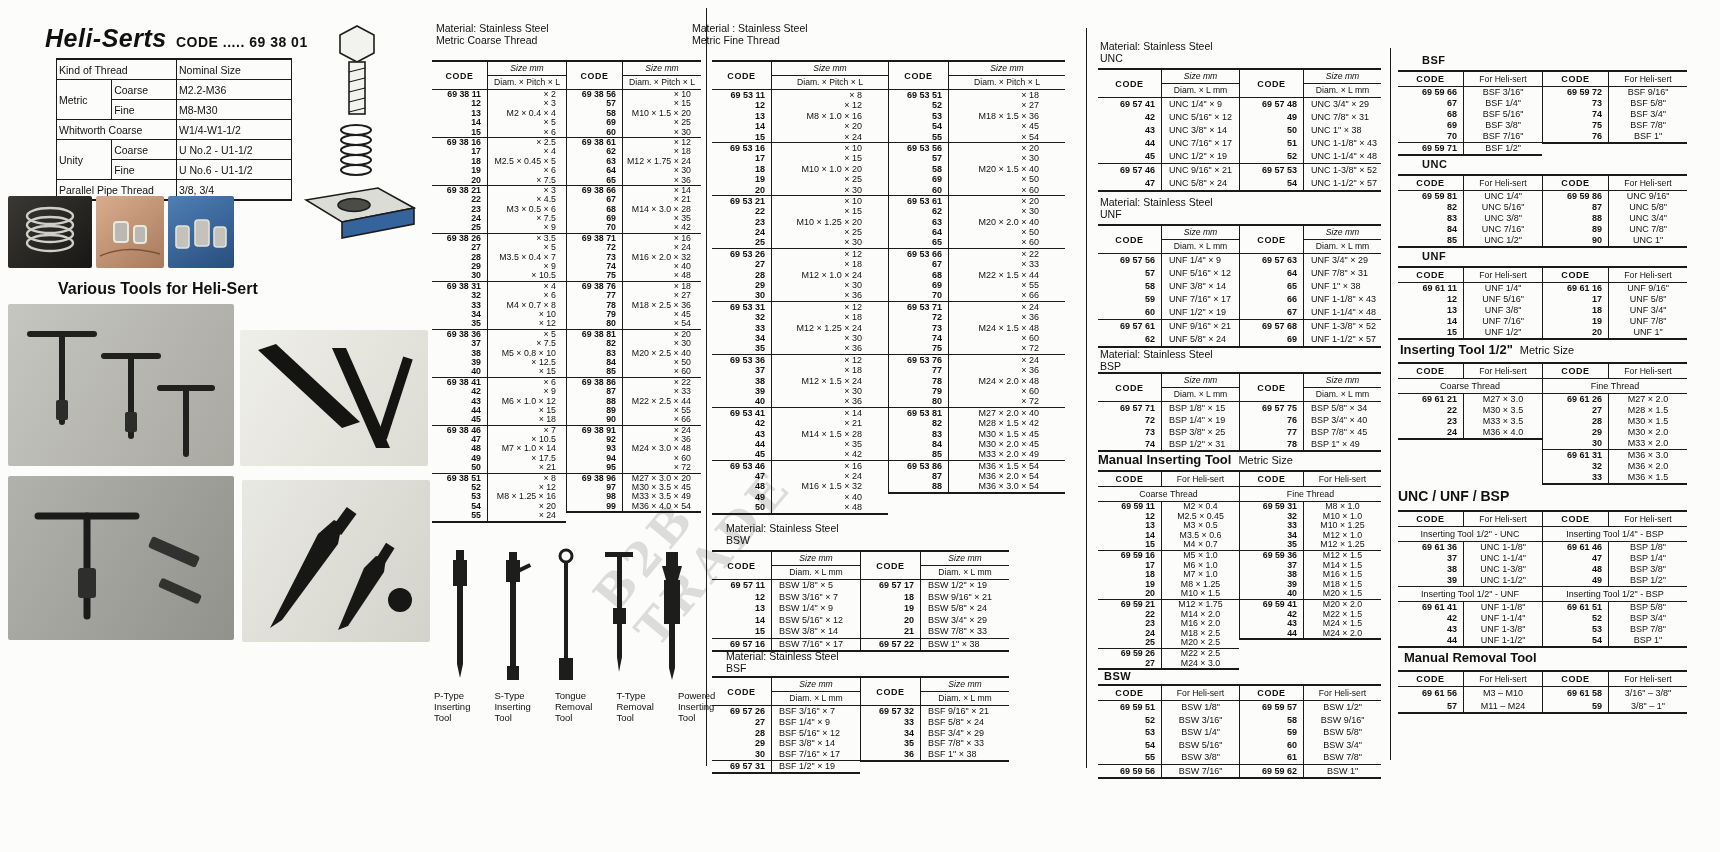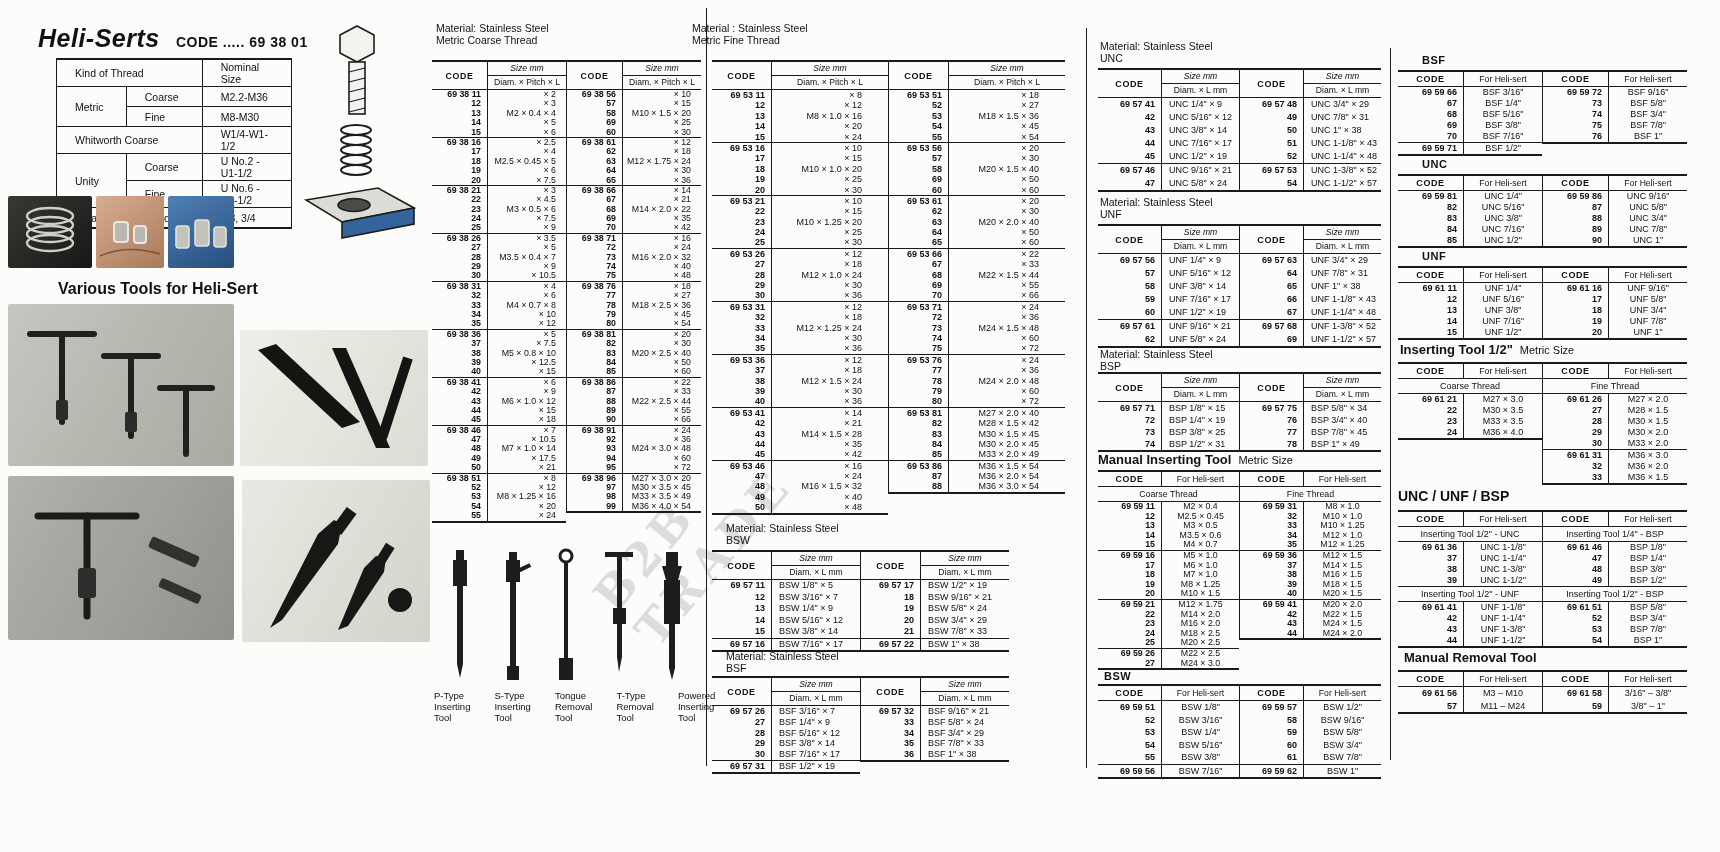--- a/index.html
+++ b/index.html
@@ -9,21 +9,21 @@
   .vline{position:absolute;width:1.4px;background:#1a1a1a;}
   .wm{position:absolute;left:560px;top:430px;width:360px;transform:rotate(-50deg);
       font-family:"DejaVu Serif", serif;font-size:46px;font-weight:bold;color:#9a9a9a;
       opacity:.32;letter-spacing:6px;pointer-events:none;}
 
   
   .title{font-size:25px;font-weight:bold;font-style:italic;letter-spacing:.5px;}
   .code-label{font-size:14px;font-weight:bold;letter-spacing:.5px;}
   table.spec{position:absolute;border-collapse:collapse;font-size:10.5px;
              border-top:2px solid #1a1a1a;border-bottom:2px solid #1a1a1a;}
-  .spec td{border:1px solid #1a1a1a;padding:1px 18px;height:17px;vertical-align:middle;}
+  .spec td{border:1px solid #1a1a1a;padding:1px 2px;height:17px;vertical-align:middle;}
   .heading{font-size:16px;font-weight:bold;}
   .photo{position:absolute;border-radius:2px;overflow:hidden;}
   .mat{position:absolute;font-size:10.5px;line-height:12px;}
   .sec-title{position:absolute;font-size:13px;font-weight:bold;}
   .sec-title .sub{font-weight:normal;font-size:11px;margin-left:7px;}
   .small-label{position:absolute;font-size:11px;font-weight:bold;letter-spacing:.5px;}
 
   
   .cat{position:absolute;display:flex;align-items:flex-start;border-top:2px solid #1a1a1a;
        font-size:var(--fs,9px);}
@@ -54,21 +54,21 @@
 <body>
 
 <div id="page">
 
   <div class="wm">B2B TRADE</div>
 
   <div class="vline" style="left:706px;top:8px;height:758px"></div>
   <div class="vline" style="left:1086px;top:28px;height:740px"></div>
   <div class="vline" style="left:1390px;top:48px;height:712px"></div>
 
-  <div class="abs" style="left:38px;top:24px">
+  <div class="abs" style="left:45px;top:24px">
     <span class="title">Heli-Serts</span>
   </div>
   <div class="abs code-label" style="left:176px;top:34px">CODE ..... 69 38 01</div>
 
   <table class="spec" style="left:56px;top:58px;width:236px">
     <tbody>
         <tr>
       <td colspan="2">Kind of Thread</td>
       <td>Nominal Size</td>
     </tr>
@@ -480,21 +480,21 @@
           <div class="cat-row">
             <div class="cc">69 38 66</div>
             <div class="sc right">× 14</div>
           </div>
           <div class="cat-row">
             <div class="cc">67</div>
             <div class="sc right">× 21</div>
           </div>
           <div class="cat-row">
             <div class="cc">68</div>
-            <div class="sc right">M14 × 2.0 × 22</div>
+            <div class="sc right">M14 × 3.0 × 28</div>
           </div>
           <div class="cat-row">
             <div class="cc">69</div>
             <div class="sc right">× 35</div>
           </div>
           <div class="cat-row">
             <div class="cc">70</div>
             <div class="sc right">× 42</div>
           </div>
         </div>

